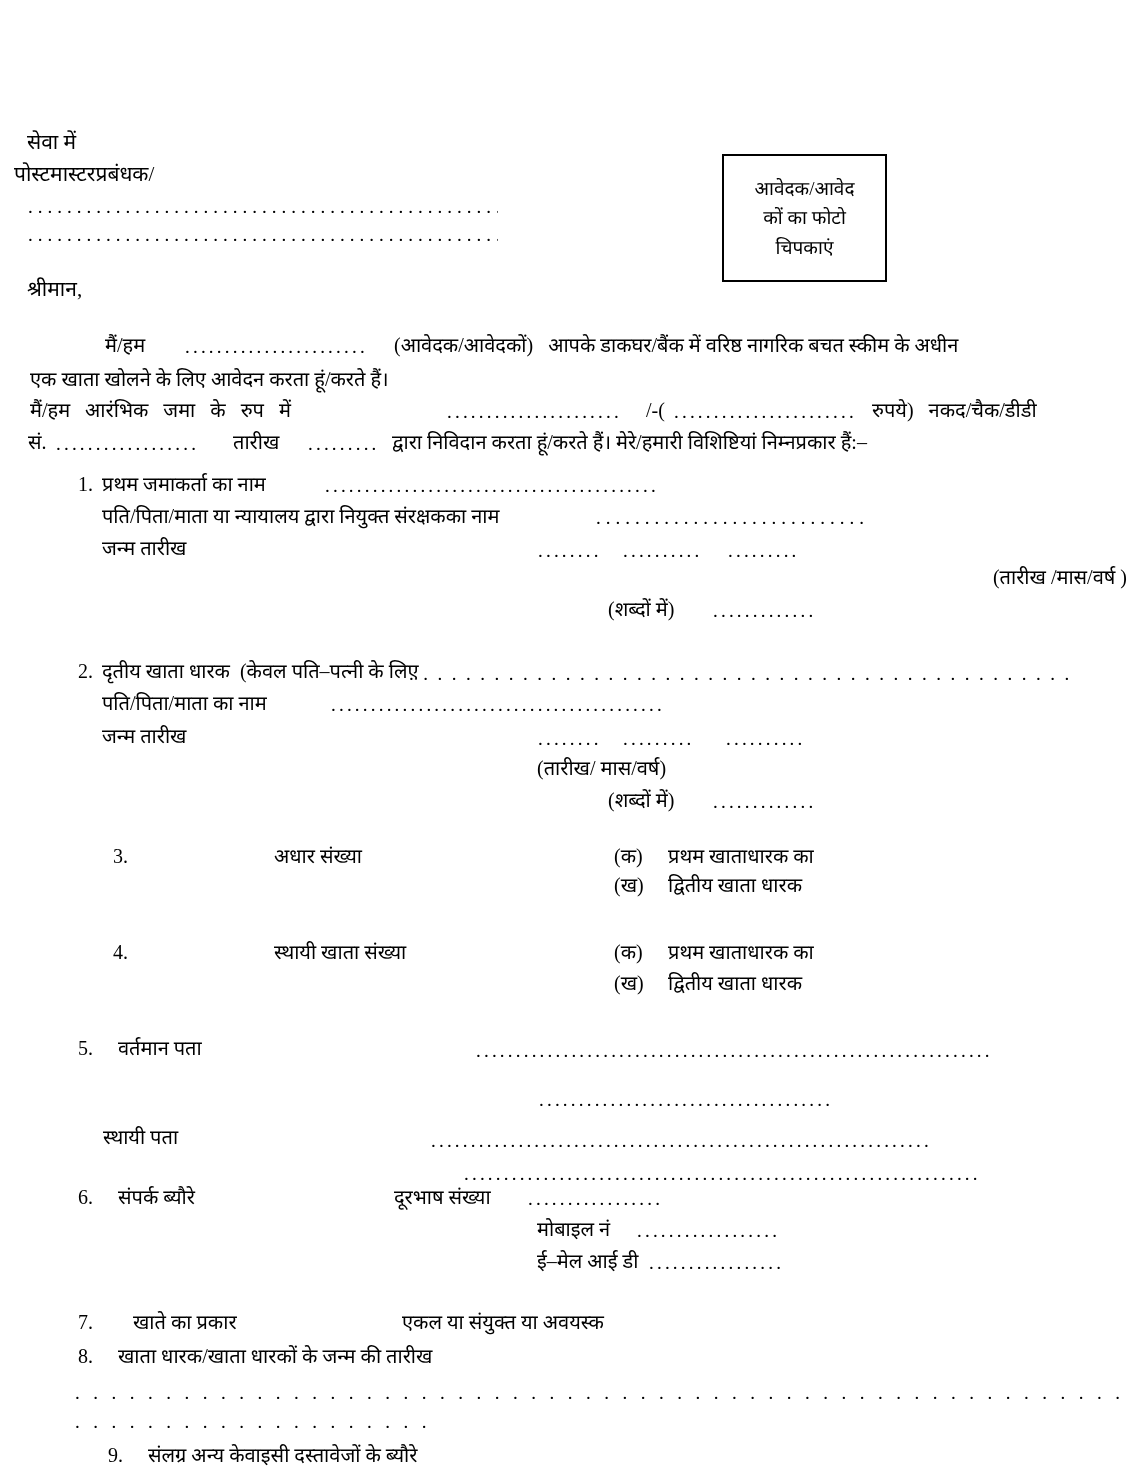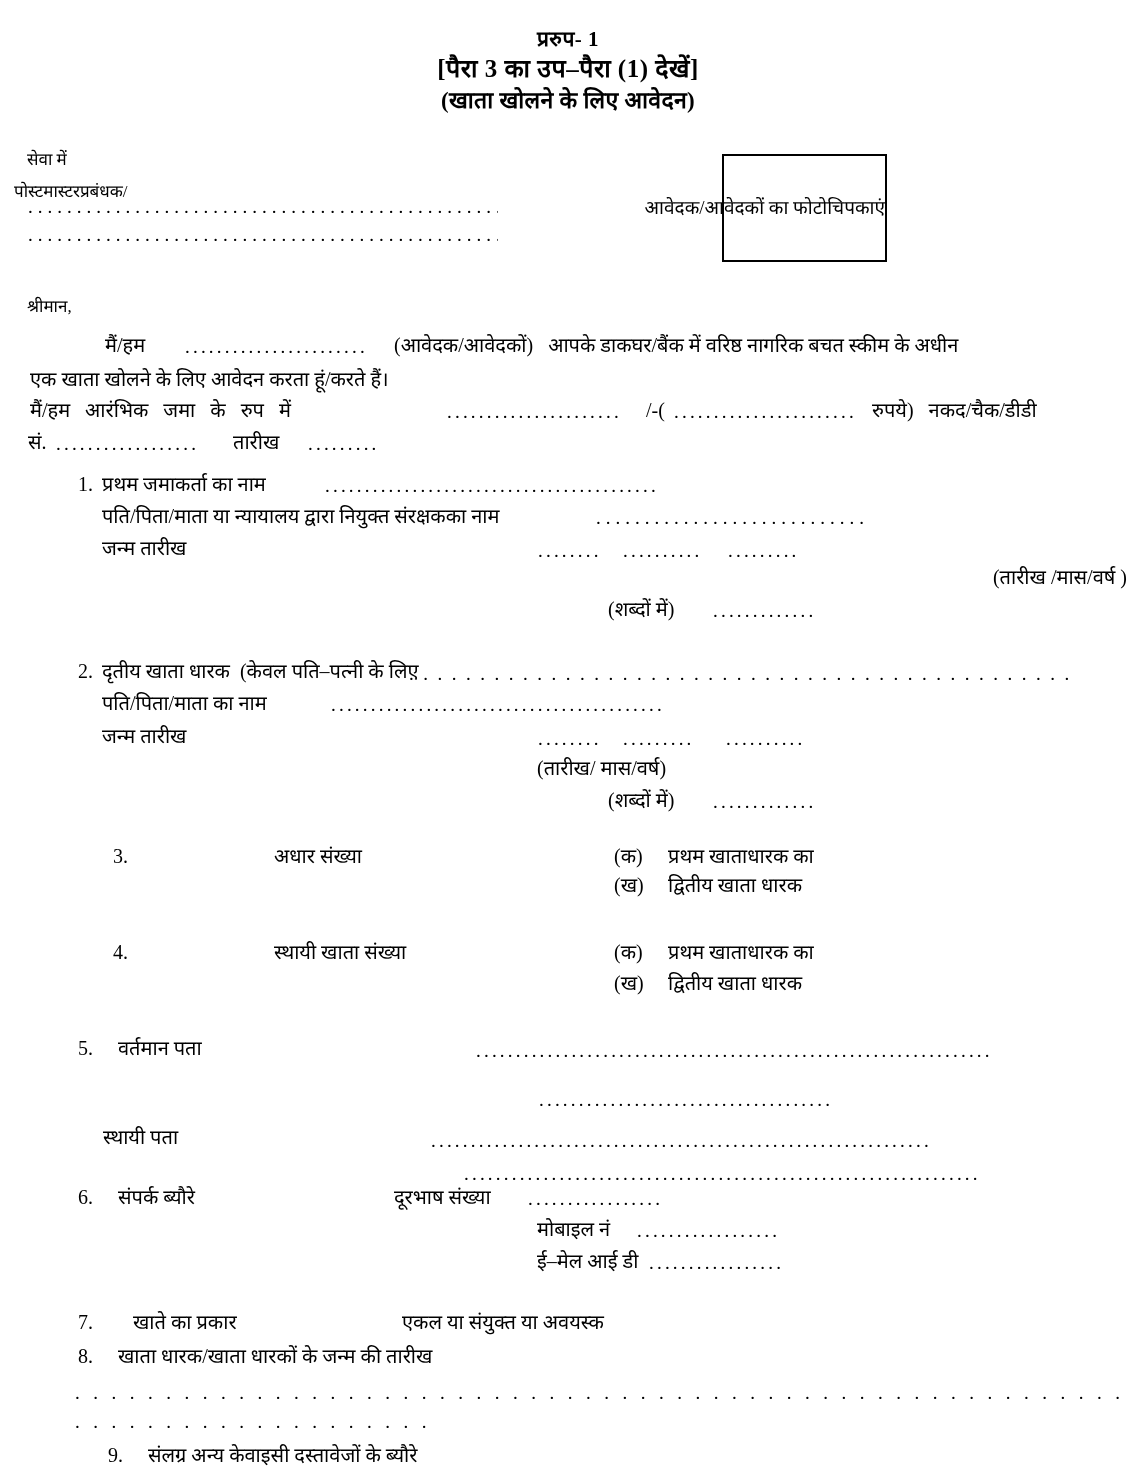--- a/index.html
+++ b/index.html
@@ -41,59 +41,54 @@
   .hdr1 { font-size: 21px; font-weight: bold; letter-spacing: .5px; }
   .hdr2 { font-size: 25px; font-weight: bold; letter-spacing: .5px; }
   .hdr3 { font-size: 23px; font-weight: bold; letter-spacing: .3px; }
 
   
   #photo-box {
     position: absolute;
     left: 722px;
     top: 154px;
     width: 165px;
-    height: 108px;
+    height: 128px;
     border: 2px solid #000;
     box-sizing: border-box;
     display: flex;
-    flex-direction: row;
+    flex-direction: column;
     align-items: center;
-    justify-content: flex-end;
+    justify-content: center;
     line-height: 1.55;
   }
   #photo-box div {
     font-size: 19px;
     white-space: pre;
   }
 
   
   .dots {
     position: absolute;
     white-space: nowrap;
     overflow: hidden;
     color: #000;
     font-family: "Liberation Serif", "DejaVu Serif", serif;
   }
   .d-narrow { letter-spacing: 3.2px;  font-size: 19px; }
   .d-mid    { letter-spacing: 5.0px;  font-size: 19px; }
   .d-wide   { letter-spacing: 9.5px;  font-size: 19px; }
   .d-xwide  { letter-spacing: 13.5px; font-size: 19px; }
   .s20 { font-size: 20px; }
-  .s21 { font-size: 17px; margin-top: 20px; }
+  .s21 { font-size: 21px; }
 </style>
 </head>
 <body>
 
 <div id="page">
 
-  <div id="hdr-wrap">
-    <div class="hdr1">प्ररुप- 1</div>
-    <div class="hdr2">[पैरा  3  का उप–पैरा (1)  देखें]</div>
-    <div class="hdr3">(खाता खोलने के लिए आवेदन)</div>
-  </div>
 
   <div id="photo-box">
     <div>आवेदक/आवेद</div>
     <div>कों का फोटो</div>
     <div>चिपकाएं</div>
   </div>
 
   <div class="t s21" style="left:27px; top:130px;">सेवा में</div>
 
   <div class="t s21" style="left:14px; top:162px;">पोस्टमास्टरप्रबंधक/</div>
@@ -113,20 +108,21 @@
   <div class="t s20" style="left:30px; top:399px;">मैं/हम   आरंभिक   जमा   के   रुप   में </div>
   <div class="dots d-narrow" style="left:447px; top:401px; width:195px;">......................</div>
   <div class="t s20" style="left:646px; top:399px;">/-(</div>
   <div class="dots d-narrow" style="left:674px; top:401px; width:200px;">.......................</div>
   <div class="t s20" style="left:872px; top:399px;">रुपये)   नकद/चैक/डीडी</div>
 
   <div class="t s20" style="left:28px; top:431px;">सं.</div>
   <div class="dots d-narrow" style="left:56px; top:433px; width:170px;">..................</div>
   <div class="t s20" style="left:228px; top:431px;"> तारीख</div>
   <div class="dots d-narrow" style="left:308px; top:433px; width:80px;">.........</div>
+  <div class="t s20" style="left:387px; top:431px;"> द्वारा निविदान करता हूं/करते हैं। मेरे/हमारी विशिष्टियां निम्नप्रकार हैं:–</div>
 
   <div class="t s20" style="left:78px; top:473px;">1.</div>
   <div class="t s20" style="left:102px; top:473px;">प्रथम जमाकर्ता का नाम</div>
   <div class="dots d-narrow" style="left:325px; top:475px; width:345px;">..........................................</div>
 
   <div class="t s20" style="left:102px; top:505px;">पति/पिता/माता या न्यायालय द्वारा नियुक्त संरक्षकका नाम</div>
   <div class="dots d-mid" style="left:596px; top:507px; width:275px;">............................</div>
 
   <div class="t s20" style="left:102px; top:537px;">जन्म तारीख</div>
   <div class="dots d-narrow" style="left:538px; top:540px; width:72px;">........</div>

